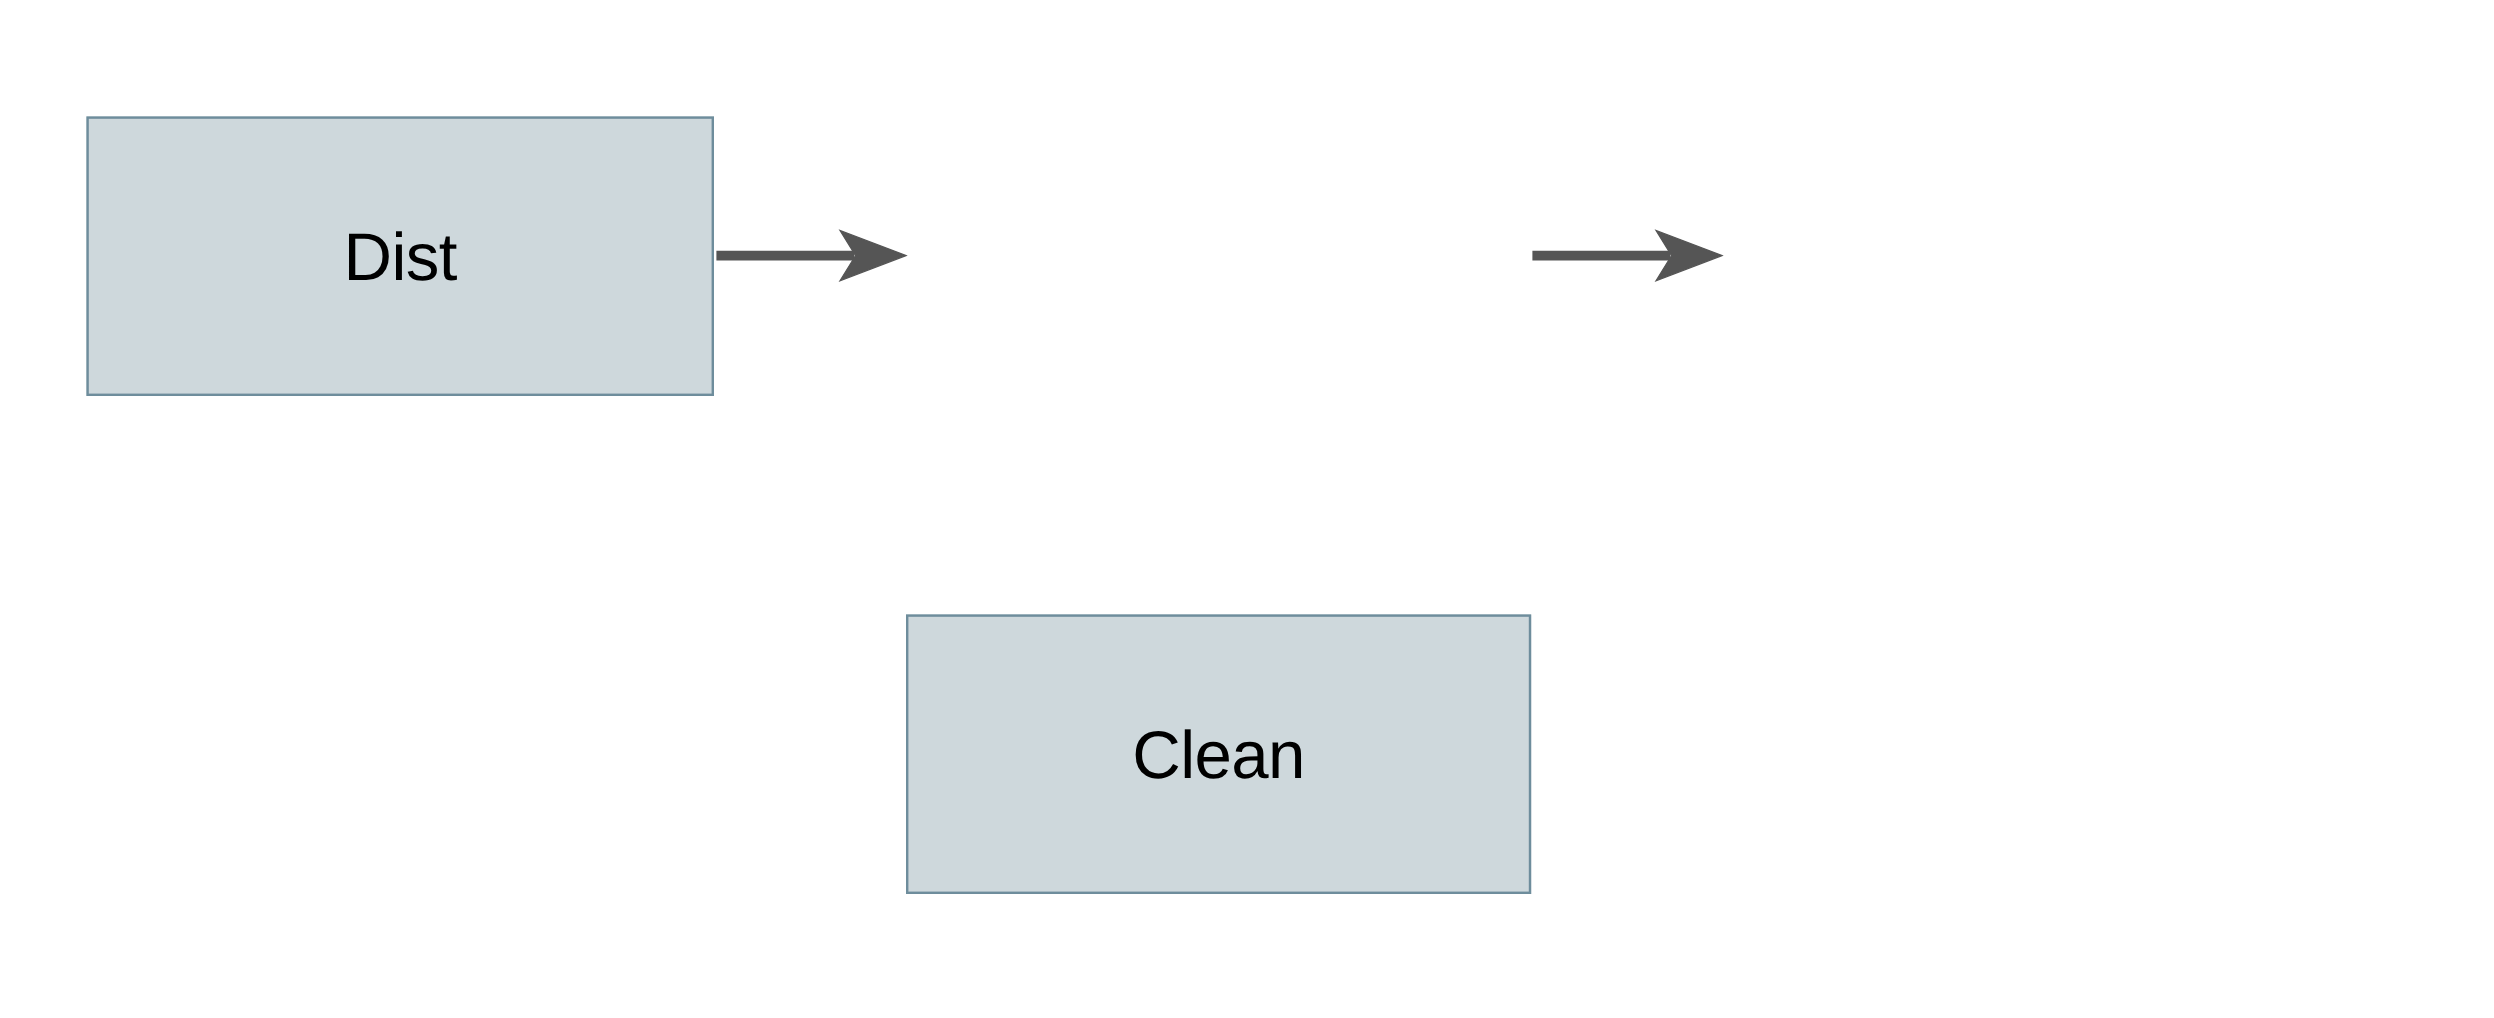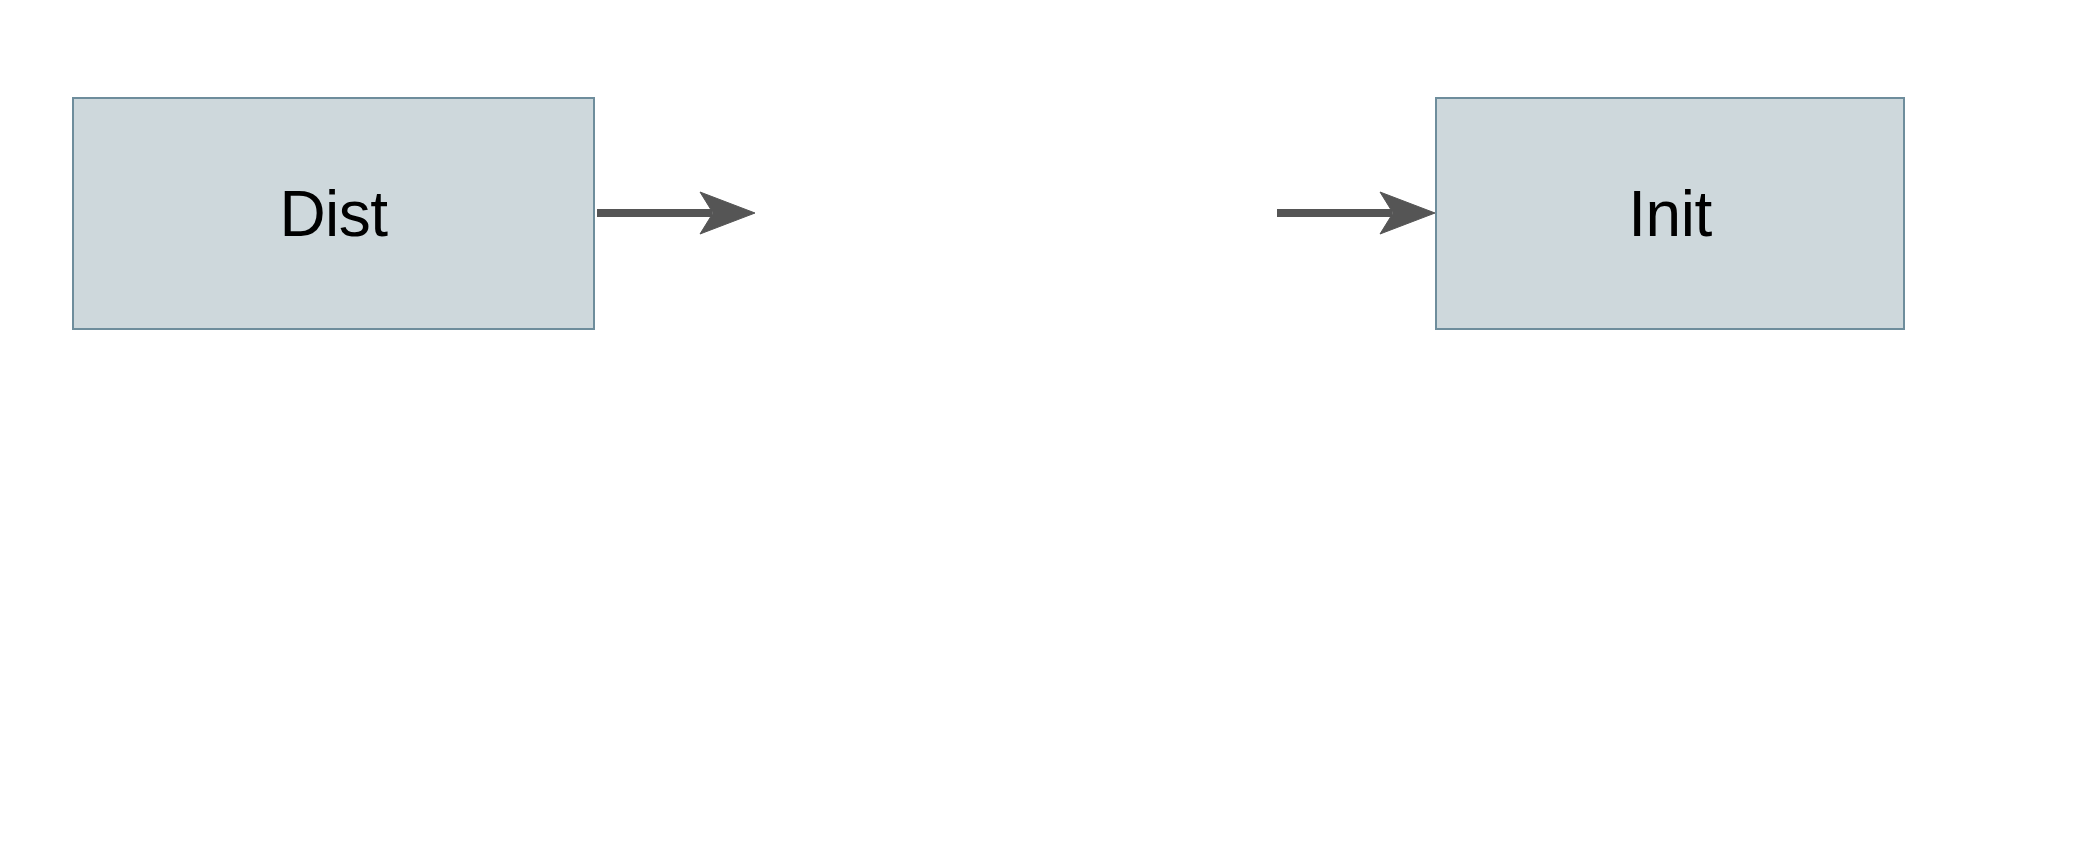--- a/index.html
+++ b/index.html
@@ -23,21 +23,21 @@
     box-sizing: border-box;
     background: #ced8dc;
     border: 2px solid #6e8d9c;
     display: flex;
     align-items: center;
     justify-content: center;
     user-select: none;
   }
   .node-label {
     font-family: "Liberation Sans", sans-serif;
-    font-size: 64px;
+    font-size: 56px;
     line-height: 1;
     font-weight: 400;
     color: #000000;
     letter-spacing: -0.5px;
     white-space: nowrap;
   }
   .edge-layer {
     position: absolute;
     left: 0;
     top: 0;
@@ -74,18 +74,18 @@
       <path class="edge-path" d="M 1277 213 L 1392 213"></path>
       <path class="edge-head" d="M 1435 213 L 1380 234 L 1393 213 L 1380 192 Z"></path>
     </g>
   </svg>
 
   <div class="node" style="left:72px; top:97px; width:523px; height:233px;">
     <span class="node-label">Dist</span>
   </div>
 
 
-  <div class="node" style="left:1435px; top:97px; width:470px; height:233px;">
-    <span class="node-label">Init</span>
+
+  <div class="node" style="left:755px; top:512px; width:521px; height:233px;">
+    <span class="node-label">Clean</span>
   </div>
-
 
 </div>
 
 </body></html>

